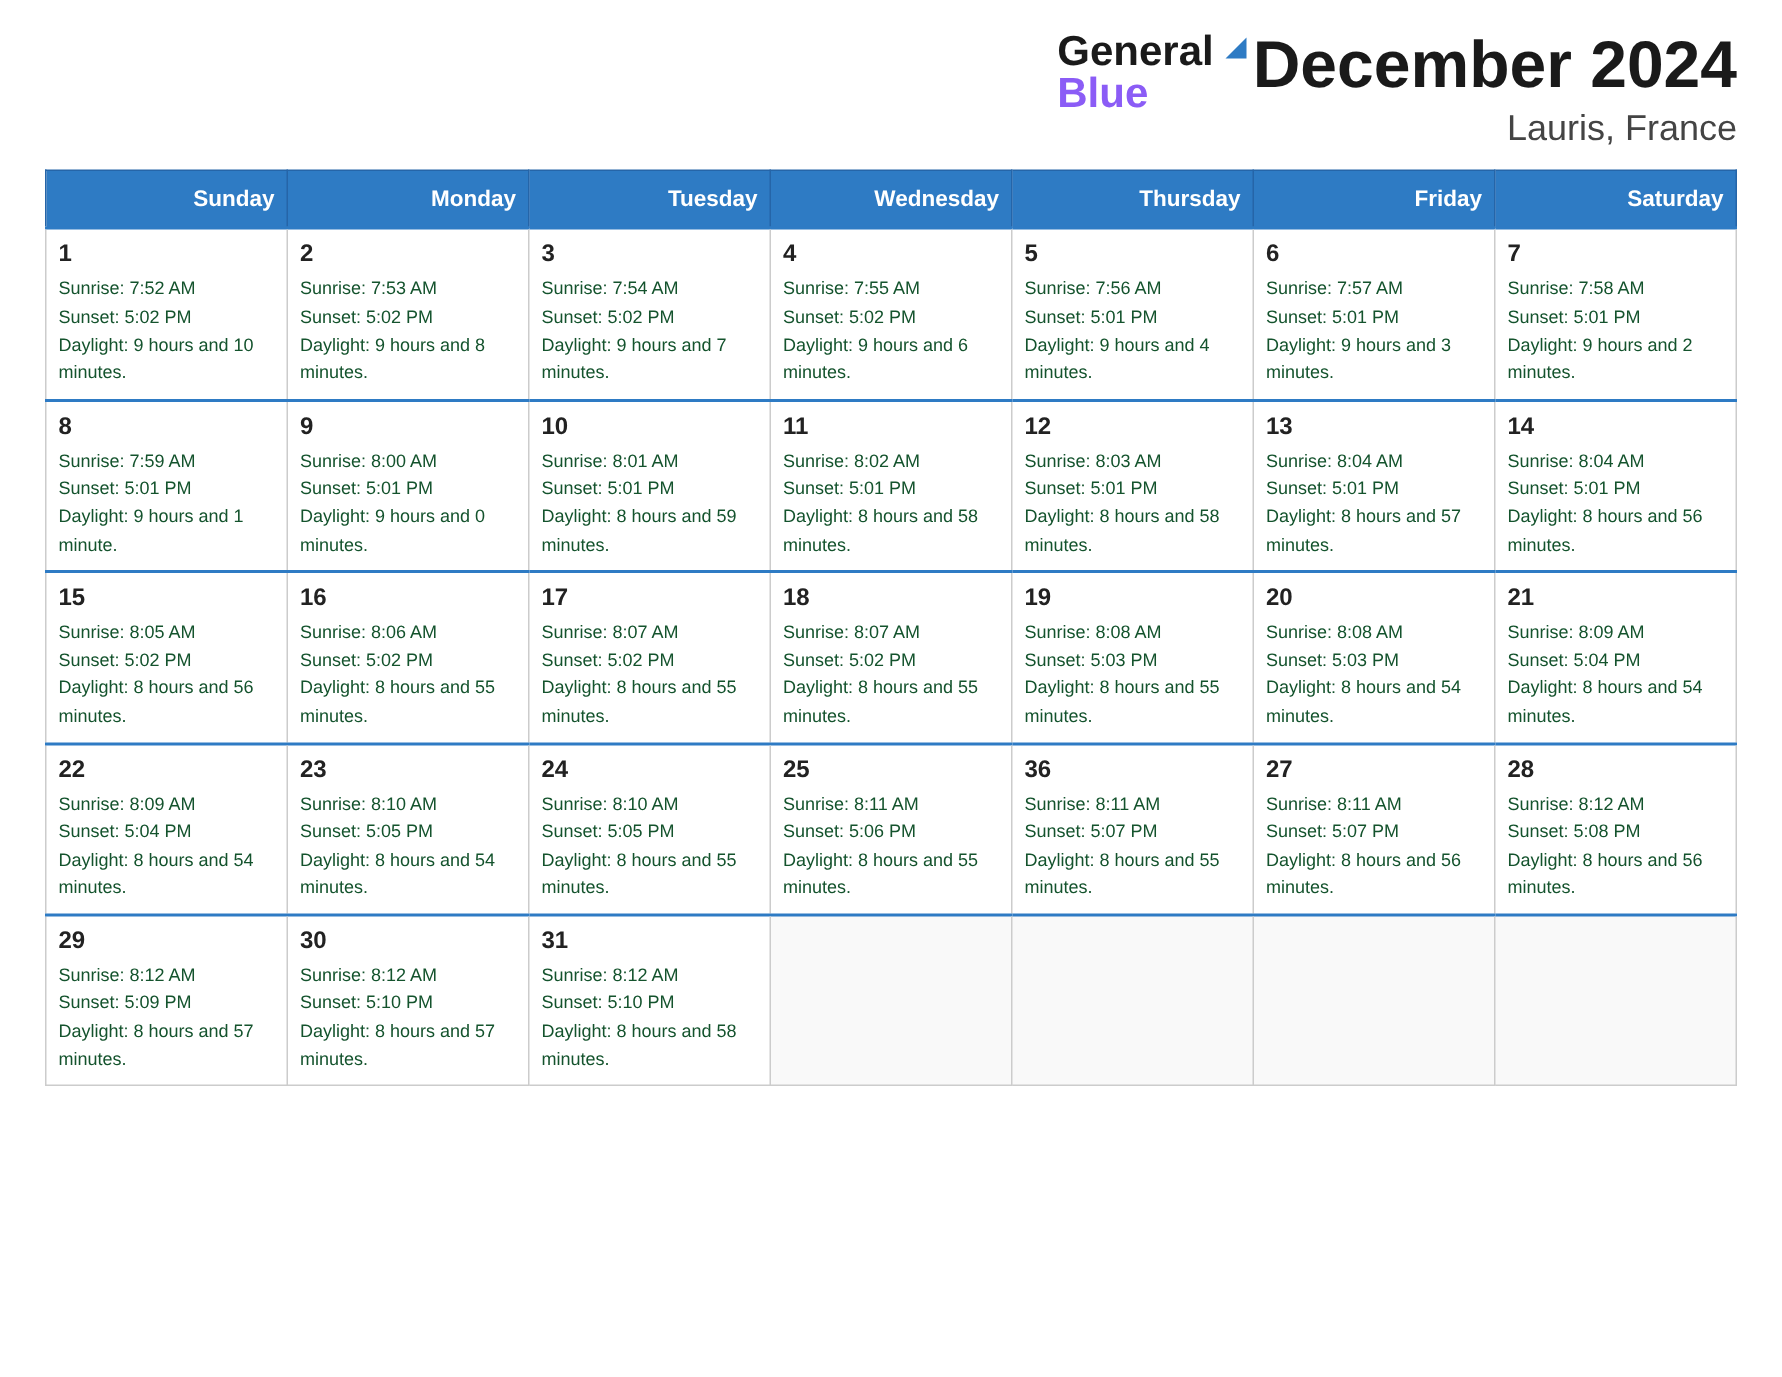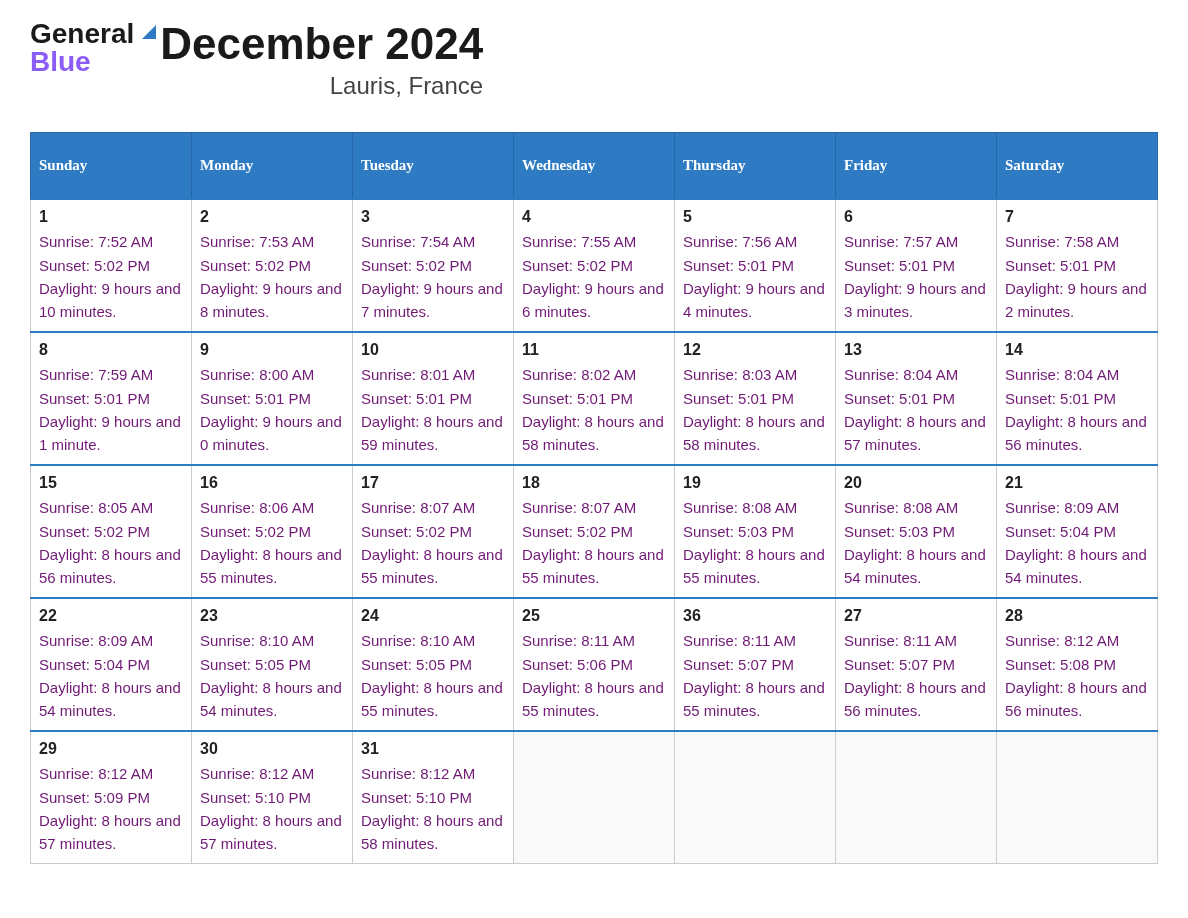--- a/index.html
+++ b/index.html
@@ -5,23 +5,23 @@
     * { margin: 0; padding: 0; box-sizing: border-box; }
     body {
       font-family: Arial, sans-serif;
       background: #fff;
       width: 1188px;
       min-height: 918px;
       padding: 20px 30px;
     }
     .header {
       display: flex;
-      justify-content: flex-start;
+      justify-content: flex-end;
       align-items: flex-start;
-      margin-bottom: 32px;
+      margin-bottom: 13px;
     }
     .logo {
       display: flex;
       flex-direction: column;
       align-items: flex-start;
     }
     .logo-general {
       font-size: 28px;
       font-weight: bold;
       color: #1a1a1a;
@@ -53,24 +53,23 @@
     .calendar {
       width: 100%;
       border-collapse: collapse;
       border: 1px solid #aaa;
     }
     .calendar th {
       background-color: #2e7bc4;
       color: #fff;
       font-size: 15px;
       font-weight: bold;
-      padding: 24px 8px;
-      text-align: left;
+      padding: 10px 8px;
+      text-align: right;
       border: 1px solid #2565a8;
-      font-family: Liberation Serif, serif;
     }
     .calendar td {
       vertical-align: top;
       padding: 8px 8px;
       border: 1px solid #ccc;
       width: calc(100% / 7);
       min-height: 110px;
       font-size: 13px;
       color: #222;
       background: #fff;
@@ -78,23 +77,23 @@
     .calendar td.empty {
       background: #f9f9f9;
     }
     .day-num {
       font-size: 16px;
       font-weight: bold;
       margin-bottom: 4px;
       display: block;
     }
     .day-info {
-      font-size: 15px;
+      font-size: 12px;
       line-height: 1.55;
-      color: #701a75;
+      color: #14532d;
       text-align: center;
     }
     .week-row td {
       border-top: 2px solid #2e7bc4;
     }
   </style>
 </head>
 <body>
 
 <div class="header">

